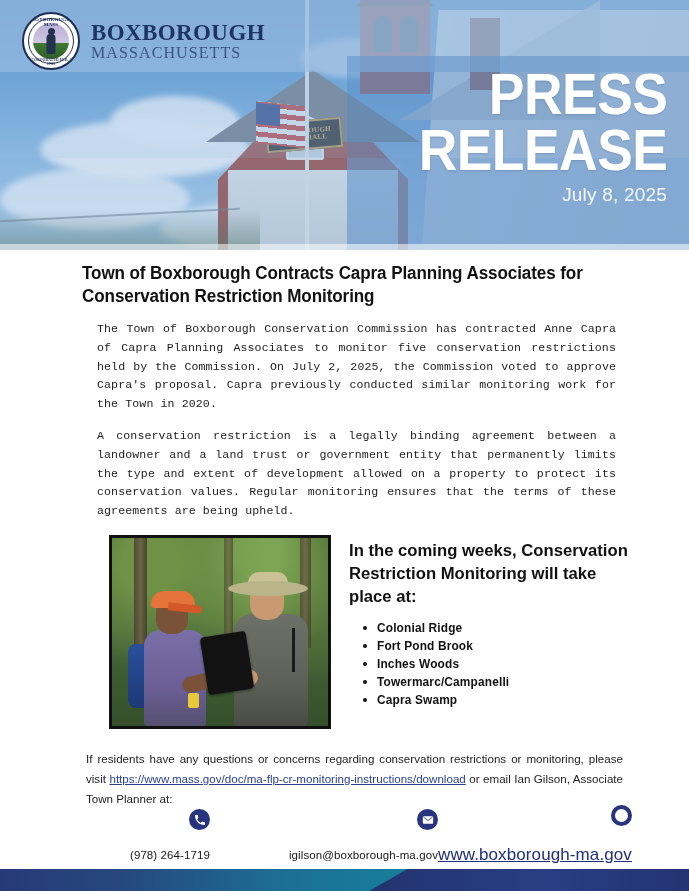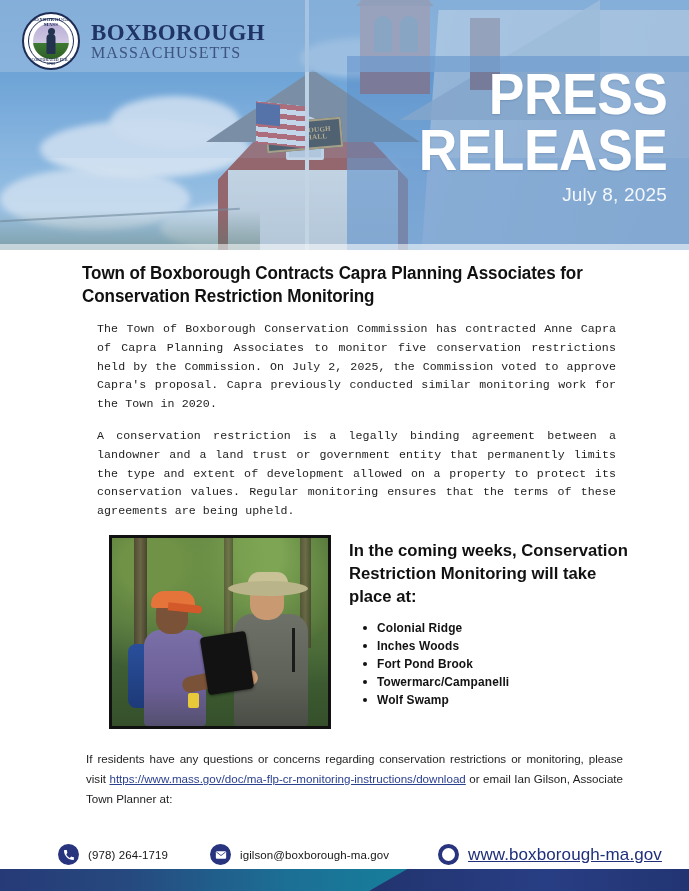--- a/index.html
+++ b/index.html
@@ -458,21 +458,21 @@
   
   .footer {
     position: absolute;
     left: 0; bottom: 26px;
     width: 689px;
     display: flex;
     align-items: center;
     padding-left: 58px;
     gap: 0;
   }
-  .fitem { display: flex; align-items: center; gap: 9px; }
+  .fitem { display: flex; align-items: flex-end; gap: 19px; flex-direction: column; }
   .fitem.phone { width: 152px; }
   .fitem.email { width: 228px; }
   .ficon {
     width: 21px; height: 21px;
     border-radius: 50%;
     background: #28357e;
     position: relative;
     flex: 0 0 auto;
   }
   .ficon.globe { background: #ffffff; border: 4px solid #28357e; }
@@ -602,24 +602,24 @@
         <div class="lanyard"></div>
       </div>
 
       <div class="tablet"></div>
     </div>
 
     <div class="list-col">
       <div class="list-title">In the coming weeks, Conservation Restriction Monitoring will take place at:</div>
       <ul class="sites">
         <li>Colonial Ridge</li>
+        <li>Fort Pond Brook</li>
         <li>Inches Woods</li>
-        <li>Fort Pond Brook</li>
         <li>Towermarc/Campanelli</li>
-        <li>Wolf Swamp</li>
+        <li>Capra Swamp</li>
       </ul>
     </div>
   </div>
 
   <p class="closing"><span>If residents have any questions or concerns regarding conservation restrictions or monitoring, please visit </span><a class="inline-link" href="#">https://www.mass.gov/doc/ma-flp-cr-monitoring-instructions/download</a><span> or email Ian Gilson, Associate Town Planner at:</span></p>
 </div>
 
 <div class="footer">
 
   <div class="fitem phone">

